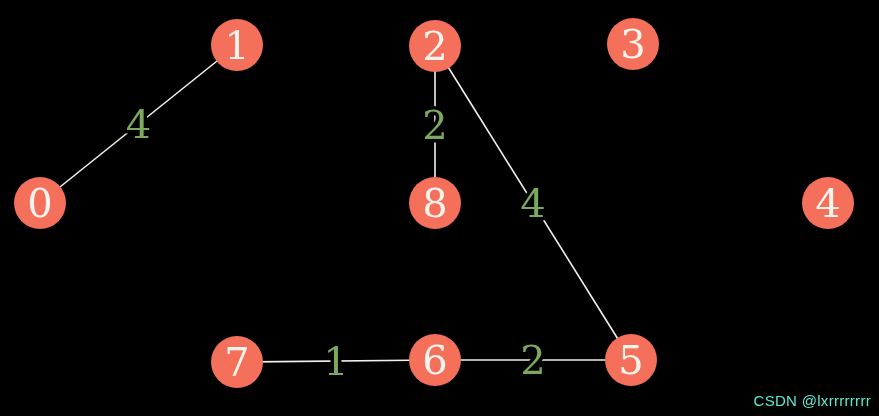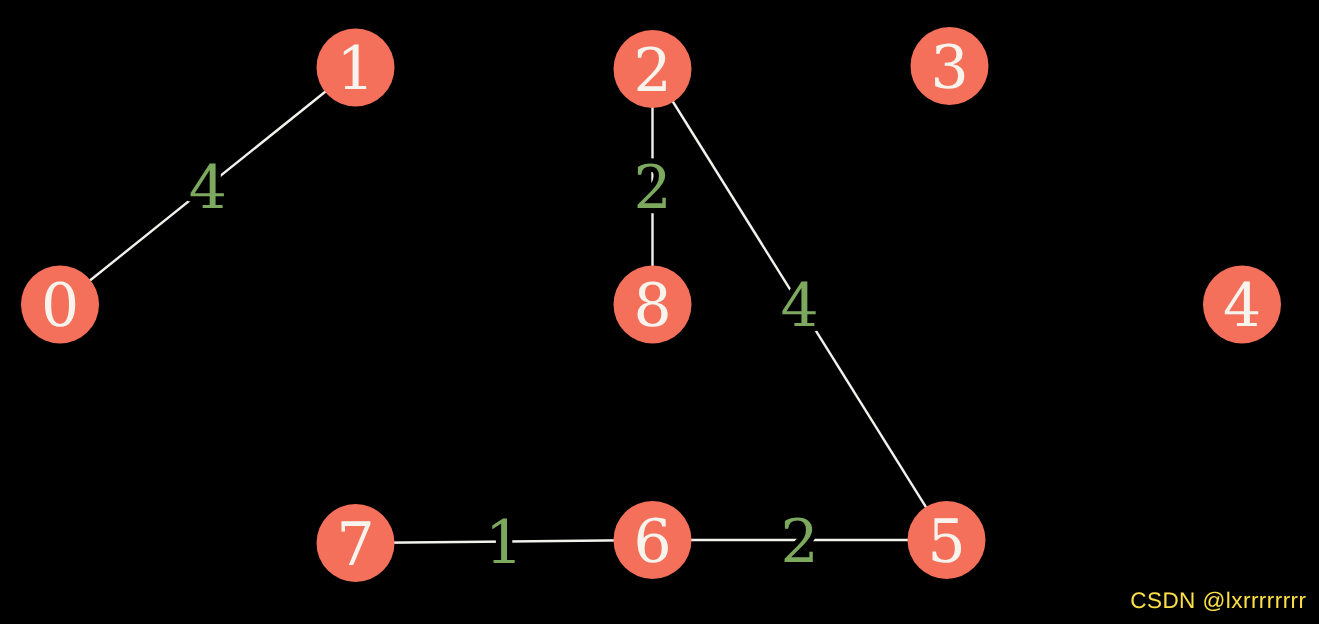--- a/index.html
+++ b/index.html
@@ -77,14 +77,14 @@
       <text class="node-label" x="828" y="203" dy="0.36em" fill="#f7f4ee">4</text>
       <circle cx="631" cy="360" r="26" fill="#f4705b"></circle>
       <text class="node-label" x="631" y="360" dy="0.36em" fill="#f7f4ee">5</text>
       <circle cx="435" cy="360" r="26" fill="#f4705b"></circle>
       <text class="node-label" x="435" y="360" dy="0.36em" fill="#f7f4ee">6</text>
       <circle cx="237" cy="362" r="26" fill="#f4705b"></circle>
       <text class="node-label" x="237" y="362" dy="0.36em" fill="#f7f4ee">7</text>
       <circle cx="435" cy="203" r="26" fill="#f4705b"></circle>
       <text class="node-label" x="435" y="203" dy="0.36em" fill="#f7f4ee">8</text>
     </svg>
-  <div class="watermark" title="CSDN @lxrrrrrrrr" style="color: #fde047;">CSDN @lxrrrrrrrr</div>
+  <div class="watermark" title="CSDN @lxrrrrrrrr" style="color: #5eead4;">CSDN @lxrrrrrrrr</div>
 </div>
 
 </body></html>

